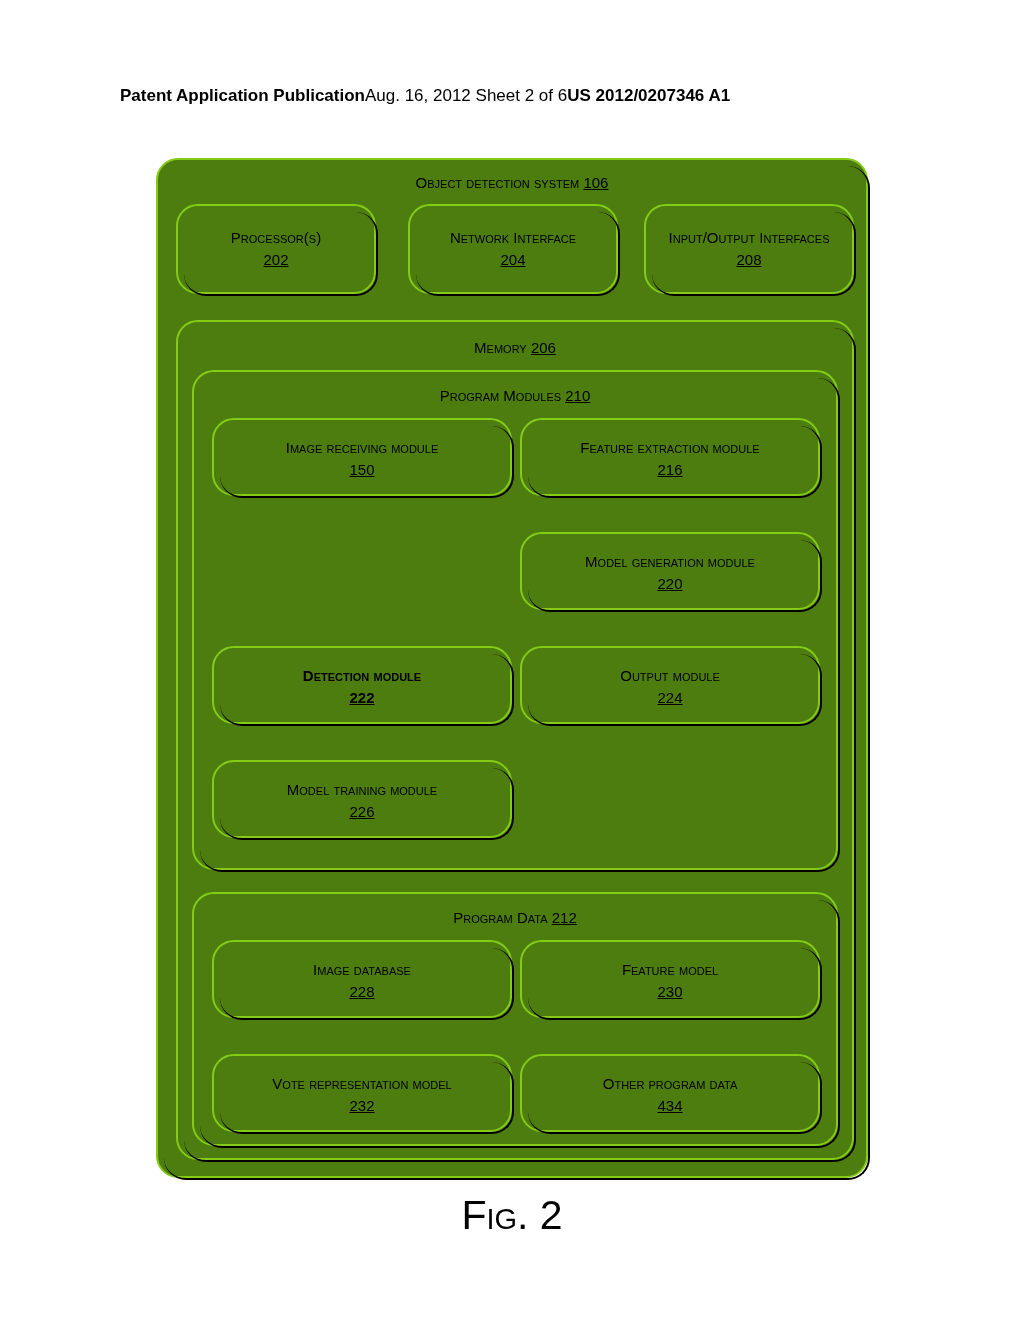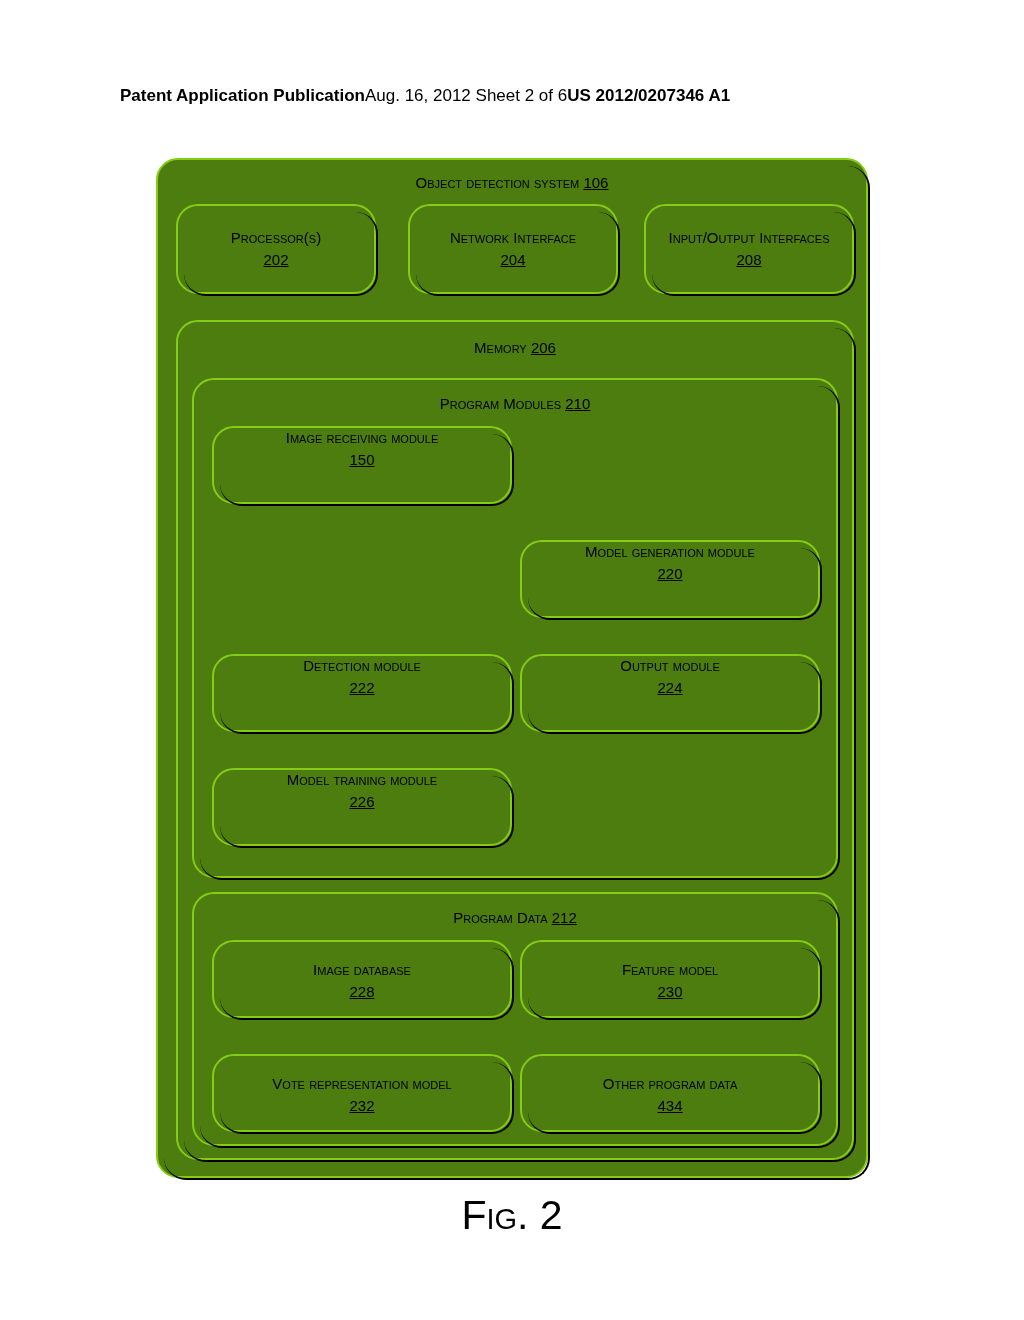--- a/index.html
+++ b/index.html
@@ -82,31 +82,31 @@
   .topbox .mod-title { padding-top:22px; }
   .tb1 { left:18px; width:200px; }
   .tb2 { left:250px; width:210px; }
   .tb3 { left:486px; width:210px; }
 
   
   .mem { left:18px; top:160px; width:678px; height:840px; }
   .mem > .mod-title.mem-label { padding-top:14px; }
 
   
-  .pmods { left:14px; top:56px; width:646px; height:500px; }
+  .pmods { left:14px; top:48px; width:646px; height:500px; }
   .pmods > .mod-title.pmods-label { padding-top:12px; }
 
   .pmbox { width:300px; height:78px; }
-  .pmbox .mod-title { }
+  .pmbox .mod-title { padding-top:18px; }
   
   .pm1 { left:18px;  top:46px; }
   .pm2 { left:326px; top:46px; }
   .pm3 { left:18px;  top:160px; }
   .pm4 { left:326px; top:160px; }
-  .pm5 { left:18px;  top:274px; }
+  .pm5 { left:18px;  top:274px;font-weight:bold; }
   .pm6 { left:326px; top:274px; }
   .pm7 { left:18px;  top:388px; }
 
   
   .pdata { left:14px; top:570px; width:646px; height:254px; }
   .pdata > .mod-title.pdata-label { padding-top:12px; }
   .pdbox { width:300px; height:78px; }
   .pdbox .mod-title { padding-top:18px; }
   .pd1 { left:18px;  top:46px; }
   .pd2 { left:326px; top:46px; }
@@ -170,20 +170,26 @@
           <span>Program Modules</span>
           <span class="num">210</span>
         </div>
 
         <div class="mod pmbox pm1">
           <div class="mod-title">
             <span>Image receiving module</span><br>
             <span class="num">150</span>
           </div>
         </div>
+        <div class="mod pmbox pm2">
+          <div class="mod-title">
+            <span>Feature extraction module</span><br>
+            <span class="num">216</span>
+          </div>
+        </div>
         <div class="mod pmbox pm4">
           <div class="mod-title">
             <span>Model generation module</span><br>
             <span class="num">220</span>
           </div>
         </div>
         <div class="mod pmbox pm5">
           <div class="mod-title">
             <span>Detection module</span><br>
             <span class="num">222</span>

